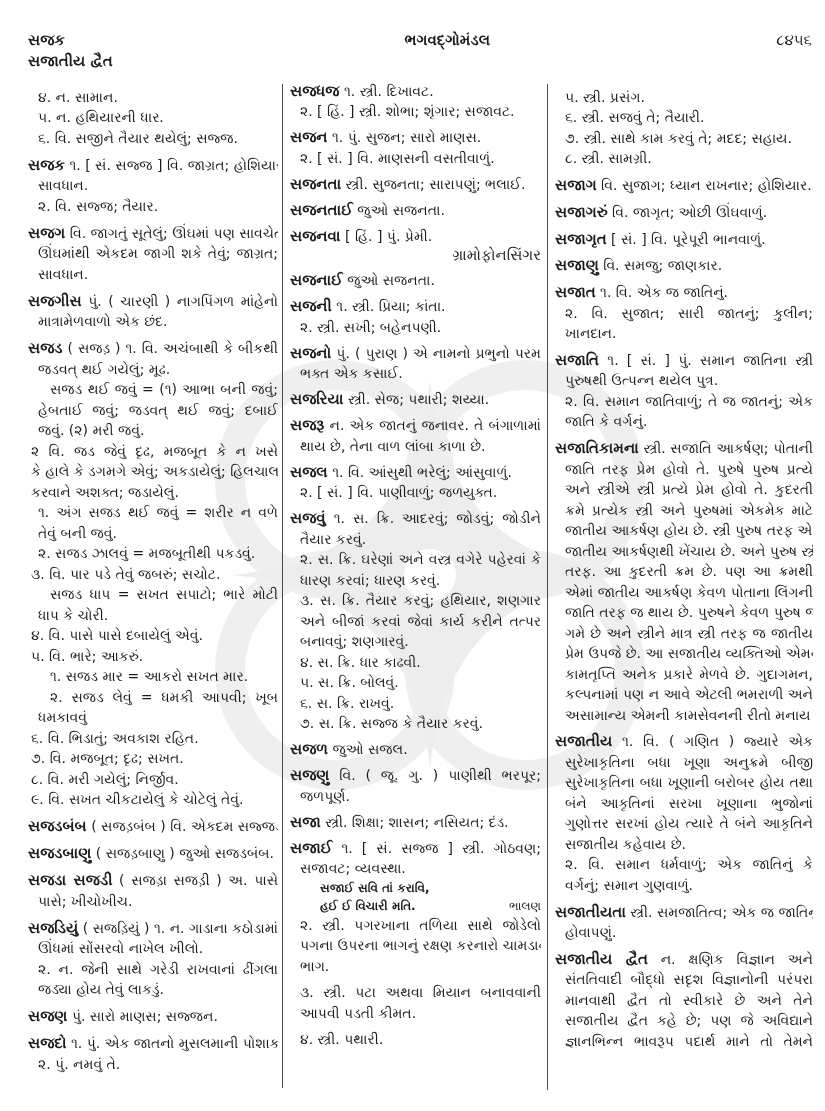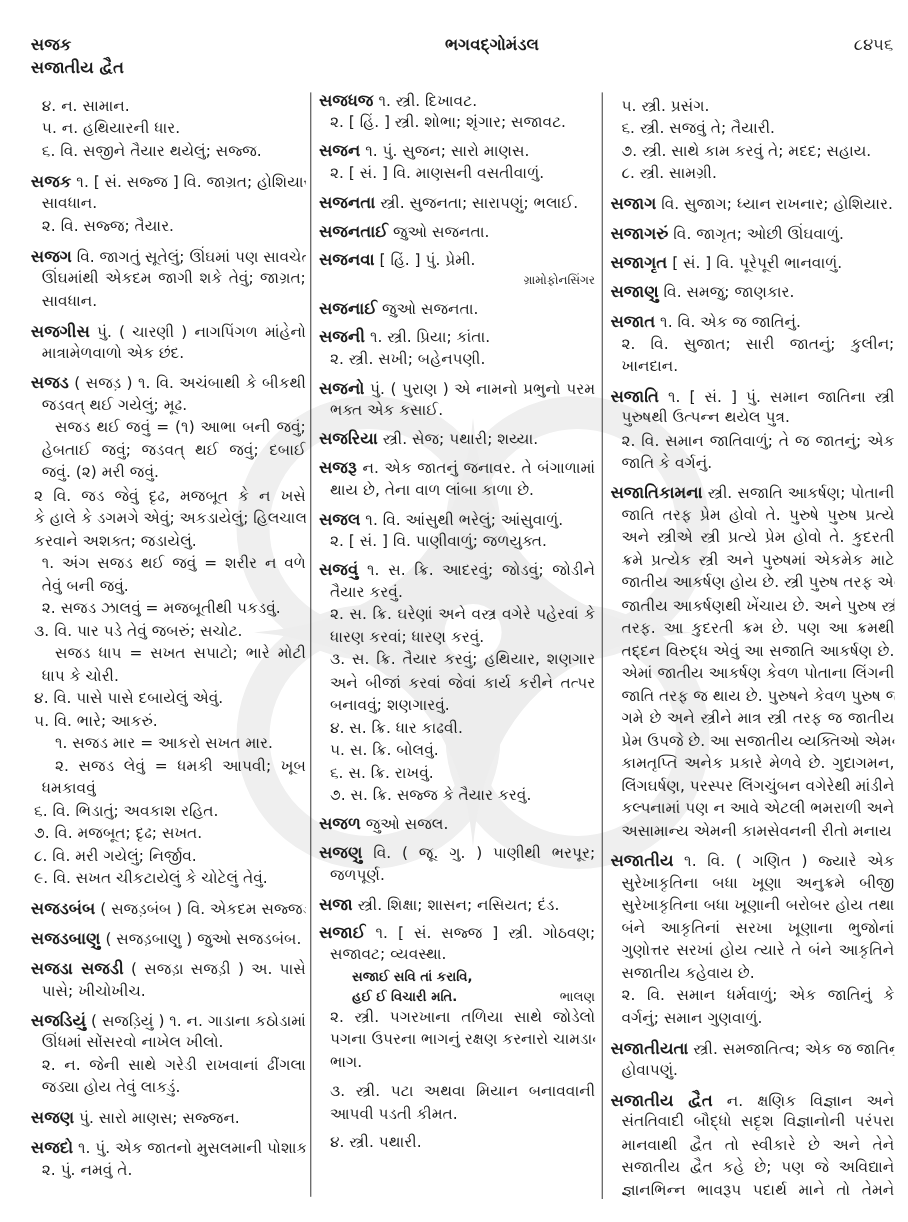--- a/index.html
+++ b/index.html
@@ -31,21 +31,21 @@
   .line { height:20.5px; line-height:20.5px; white-space:nowrap; overflow:hidden; text-align:left; }
   .line.just { text-align:justify; text-align-last:justify; }
 
   .block.entry .line { padding-left:10px; }
   .block.entry .line.first { padding-left:0; }
   .block.sense .line, .block.sense-gap .line { padding-left:10px; }
   .block.flush .line { padding-left:3px; }
   .block.phrase .line { padding-left:10px; }
   .block.phrase .line.first { padding-left:22px; }
   .block.quote .line { padding-left:30px; font-size:12px; font-weight:bold; height:18px; line-height:18px; }
-  .block.cite .line { text-align:right; font-size:11px; height:18px; line-height:18px; }
+  .block.cite .line { text-align:right; font-size:15px; height:18px; line-height:18px; }
   .cite-inline { float:right; font-size:12px; font-weight:normal; }
 
   .hw { font-weight:bold; font-size:15px; }
 </style>
 </head>
 <body>
 
 <svg class="watermark" viewBox="0 0 825 1111" xmlns="http://www.w3.org/2000/svg">
   <g fill="none" stroke="#efefef" stroke-width="30">
     <circle cx="335" cy="480" r="105"></circle>
@@ -322,27 +322,25 @@
       <div class="line"><span>જાતિ કે વર્ગનું.</span></div>
     </div>
     <div class="block entry">
       <div class="line first just"><span class="hw">સજાતિકામના</span> <span>સ્ત્રી. સજાતિ આકર્ષણ; પોતાની</span></div>
       <div class="line just"><span>જાતિ તરફ પ્રેમ હોવો તે. પુરુષે પુરુષ પ્રત્યે</span></div>
       <div class="line just"><span>અને સ્ત્રીએ સ્ત્રી પ્રત્યે પ્રેમ હોવો તે. કુદરતી</span></div>
       <div class="line just"><span>ક્રમે પ્રત્યેક સ્ત્રી અને પુરુષમાં એકમેક માટે</span></div>
       <div class="line just"><span>જાતીય આકર્ષણ હોય છે. સ્ત્રી પુરુષ તરફ એના</span></div>
       <div class="line just"><span>જાતીય આકર્ષણથી ખેંચાય છે. અને પુરુષ સ્ત્રી</span></div>
       <div class="line just"><span>તરફ. આ કુદરતી ક્રમ છે. પણ આ ક્રમથી</span></div>
-      <div class="line just"><span>તદ્દન વિરુદ્ધ એવું આ સજાતિ આકર્ષણ છે.</span></div>
       <div class="line just"><span>એમાં જાતીય આકર્ષણ કેવળ પોતાના લિંગની</span></div>
       <div class="line just"><span>જાતિ તરફ જ થાય છે. પુરુષને કેવળ પુરુષ જ</span></div>
       <div class="line just"><span>ગમે છે અને સ્ત્રીને માત્ર સ્ત્રી તરફ જ જાતીય</span></div>
       <div class="line just"><span>પ્રેમ ઉપજે છે. આ સજાતીય વ્યક્તિઓ એમની</span></div>
       <div class="line just"><span>કામતૃપ્તિ અનેક પ્રકારે મેળવે છે. ગુદાગમન,</span></div>
-      <div class="line just"><span>લિંગઘર્ષણ, પરસ્પર લિંગચુંબન વગેરેથી માંડીને</span></div>
       <div class="line just"><span>કલ્પનામાં પણ ન આવે એટલી ભમરાળી અને</span></div>
       <div class="line"><span>અસામાન્ય એમની કામસેવનની રીતો મનાય છે.</span></div>
     </div>
     <div class="block entry">
       <div class="line first just"><span class="hw">સજાતીય</span> <span>૧. વિ. ( ગણિત ) જ્યારે એક</span></div>
       <div class="line just"><span>સુરેખાકૃતિના બધા ખૂણા અનુક્રમે બીજી</span></div>
       <div class="line just"><span>સુરેખાકૃતિના બધા ખૂણાની બરોબર હોય તથા</span></div>
       <div class="line just"><span>બંને આકૃતિનાં સરખા ખૂણાના ભુજોનાં</span></div>
       <div class="line just"><span>ગુણોત્તર સરખાં હોય ત્યારે તે બંને આકૃતિને</span></div>
       <div class="line"><span>સજાતીય કહેવાય છે.</span></div>

